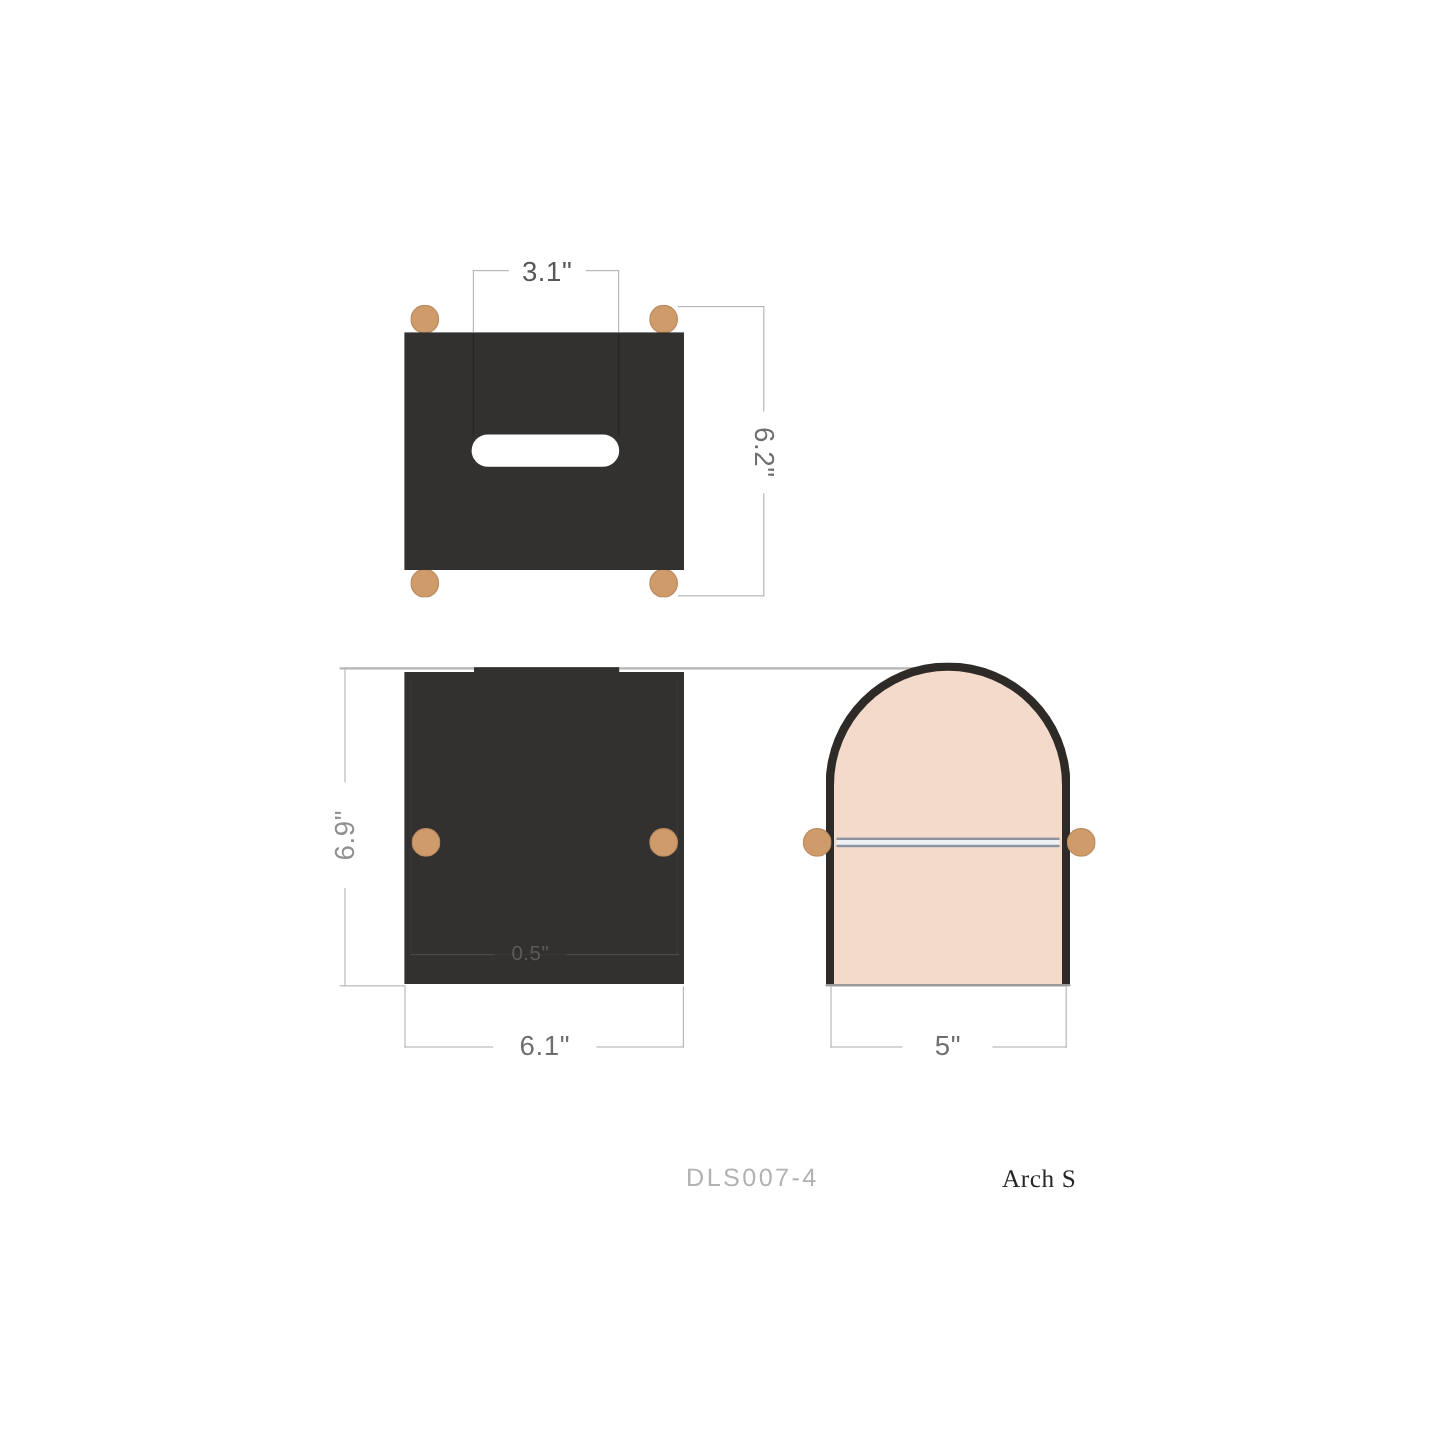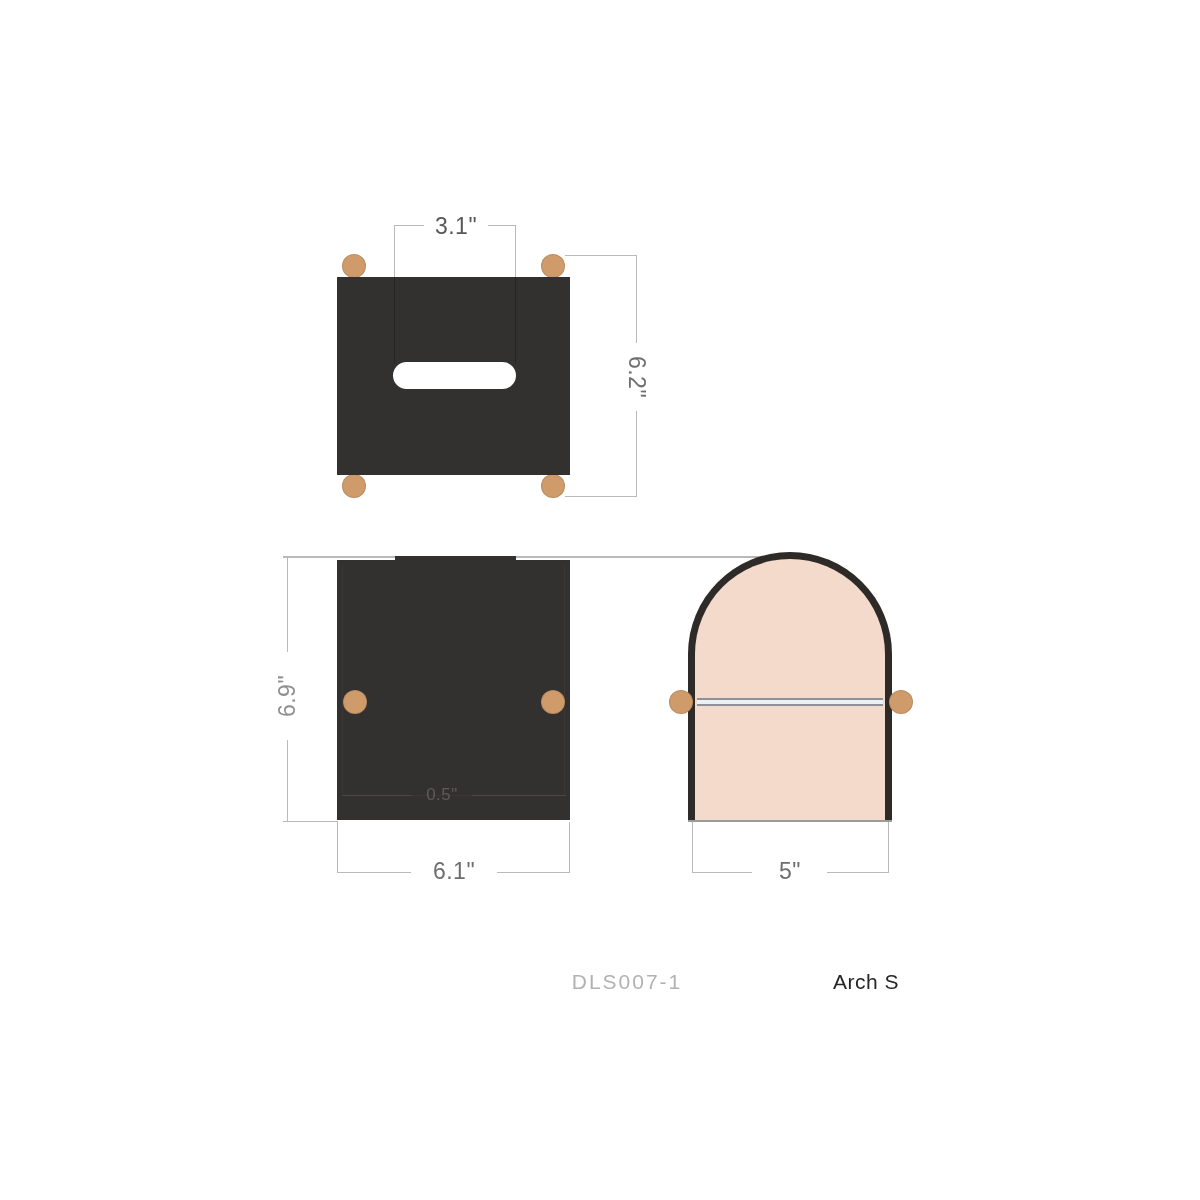--- a/index.html
+++ b/index.html
@@ -43,21 +43,21 @@
   .seam {
     position:absolute; left:697px; top:698px; width:186px; height:8px;
     box-sizing:border-box; background:#eef1f4;
     border-top:2px solid #8c919a; border-bottom:2px solid #8c919a;
   }
   .rot-cw  { transform:rotate(90deg); }
   .rot-ccw { transform:rotate(-90deg); }
   .footer-sku  { position:absolute; left:557px; top:970px; width:140px; text-align:center;
                  font-size:21px; letter-spacing:2px; color:#b2b2b2; }
   .footer-name { position:absolute; left:796px; top:970px; width:140px; text-align:center;
-                 font-size:21px; letter-spacing:0.5px; color:#262626; }
+                 font-size:21px; letter-spacing:0.5px; color:#262626;font-family:Liberation Serif, serif; }
 </style>
 </head>
 <body>
 
 <div class="canvas">
 
   <div>
 
     <div class="knob" style="left:342px; top:254px;"></div>
     <div class="knob" style="left:541px; top:254px;"></div>
@@ -130,17 +130,17 @@
     <div>
       <div class="line" style="left:692px; top:822px; width:1px; height:51px;"></div>
       <div class="line" style="left:888px; top:822px; width:1px; height:51px;"></div>
       <div class="line" style="left:692px; top:872px; width:60px; height:1px;"></div>
       <div class="line" style="left:827px; top:872px; width:62px; height:1px;"></div>
     </div>
     <div class="dim" style="left:748px; top:859px; width:84px;">5"</div>
   </div>
 
   <div>
-    <div class="footer-sku">DLS007-1</div>
+    <div class="footer-sku">DLS007-4</div>
     <div class="footer-name">Arch S</div>
   </div>
 
 </div>
 
 </body></html>

